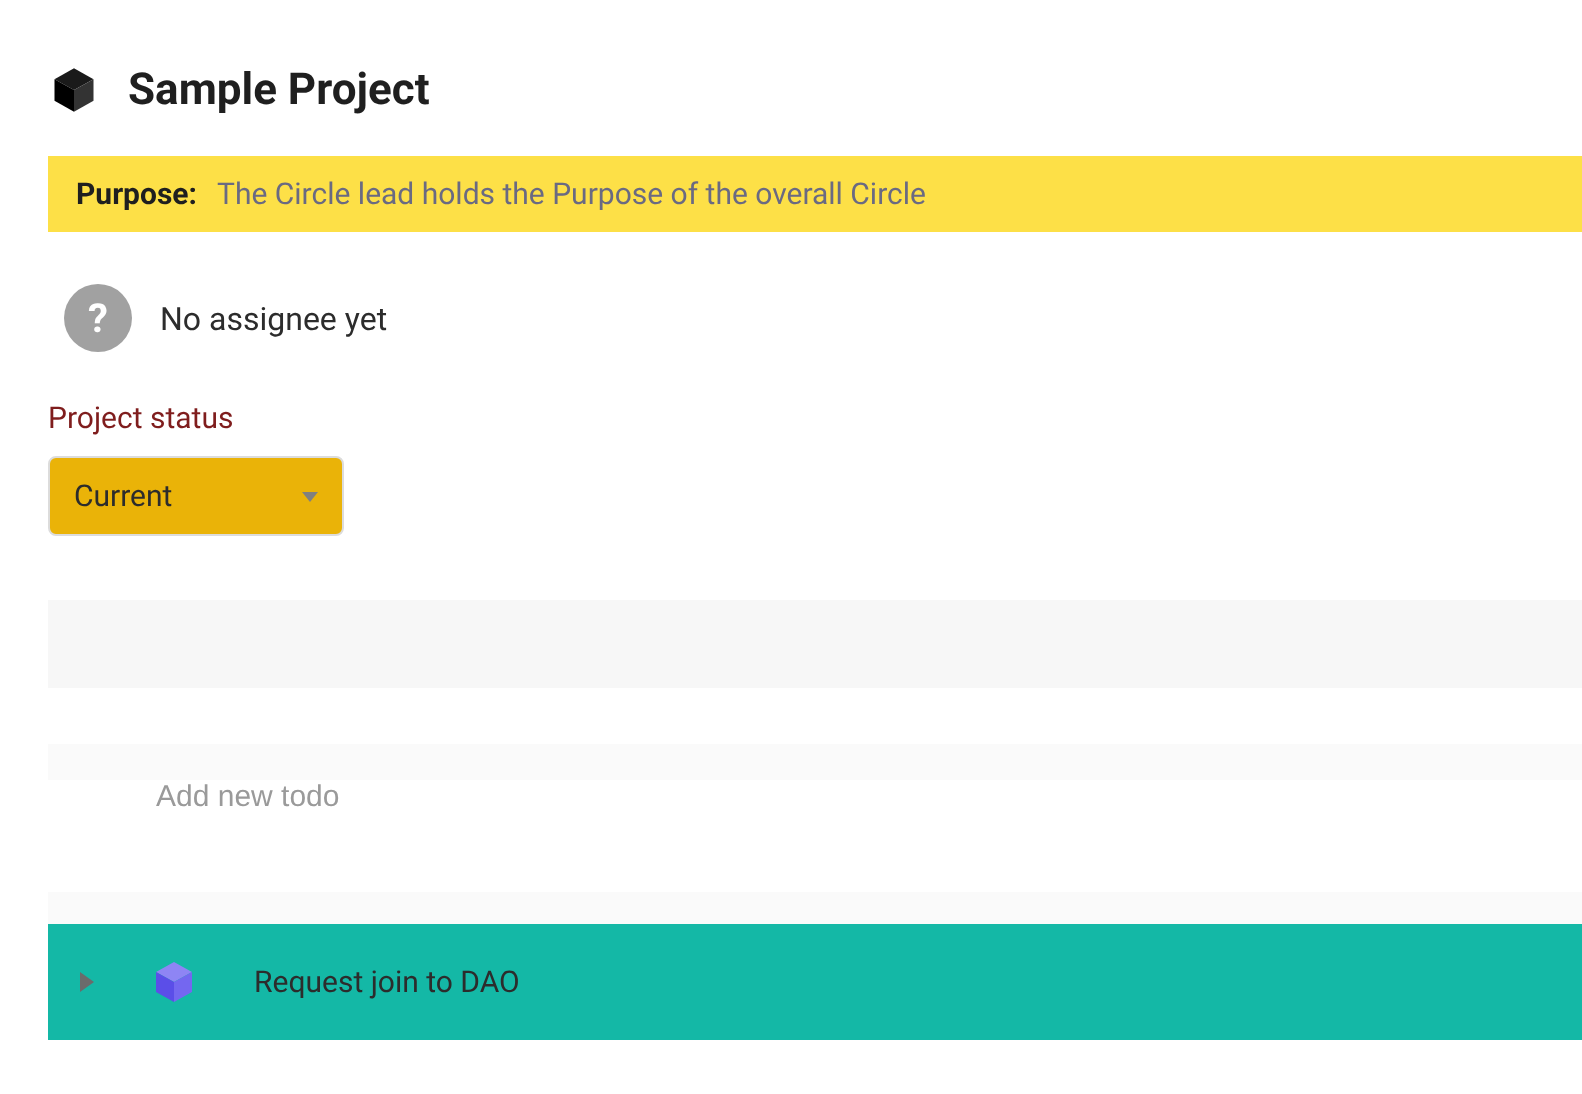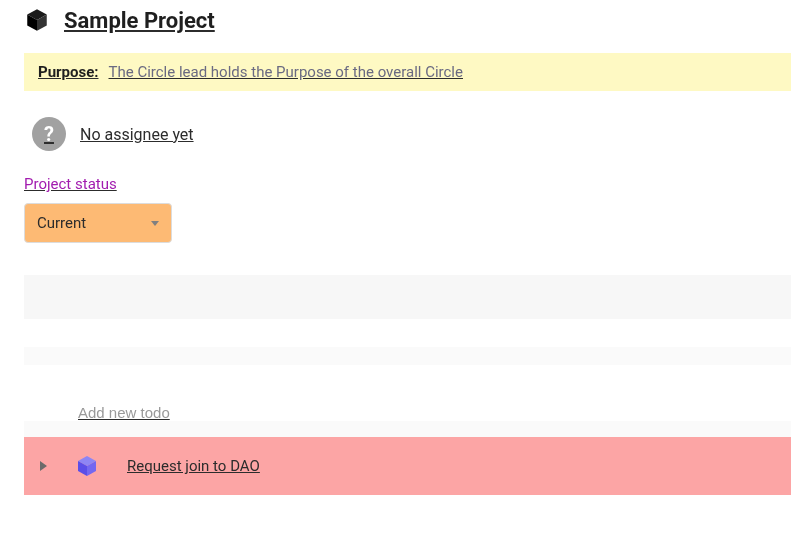--- a/index.html
+++ b/index.html
@@ -4,36 +4,36 @@
   <style>
     * { box-sizing: border-box; margin: 0; padding: 0; }
     body {
       font-family: -apple-system, BlinkMacSystemFont, "Segoe UI", Roboto, Helvetica, Arial, sans-serif;
       background: #ffffff;
       color: #2c2c2c;
       width: 791px;
       height: 547px;
       overflow: hidden;
     }
-    .page { padding: 7px 0 0 24px; text-decoration: underline; }
+    .page { padding: 32px 0 0 24px; }
 
     .title-row {
       display: flex;
       align-items: center;
       gap: 14px;
       margin-bottom: 20px;
     }
     .title-text {
       font-size: 22px;
       font-weight: 700;
       color: #1f1f1f;
     }
 
     .purpose-banner {
-      background: #fef9c3;
+      background: #fde047;
       padding: 10px 14px;
       display: flex;
       gap: 10px;
       font-size: 15px;
       margin-bottom: 26px;
     }
     .purpose-label { font-weight: 700; color: #1f1f1f; }
     .purpose-text { color: #6a6a82; }
 
     .assignee-row {
@@ -49,34 +49,34 @@
       background: #a1a1a1;
       display: flex; align-items: center; justify-content: center;
       color: #fff;
       font-weight: 700;
       font-size: 20px;
     }
     .assignee-text { font-size: 16px; color: #2c2c2c; text-align: right; }
 
     .field-label {
       font-size: 15px;
-      color: #a21caf;
+      color: #7f1d1d;
       margin-bottom: 10px;
     }
 
     .status-select {
       display: inline-flex;
       align-items: center;
       justify-content: space-between;
       width: 148px;
       height: 40px;
       padding: 0 12px;
       border: 1px solid #dcdcdc;
       border-radius: 4px;
-      background: #fdba74;
+      background: #eab308;
       cursor: pointer;
       font-size: 15px;
       color: #2c2c2c;
       margin-bottom: 26px;
     }
     .chevron-down {
       width: 0; height: 0;
       border-left: 4px solid transparent;
       border-right: 4px solid transparent;
       border-top: 5px solid #808080;
@@ -91,36 +91,36 @@
     .lower-section {
       background: #fafafa;
       margin-top: 28px;
       padding-top: 18px;
     }
 
     .addtodo-row {
       background: #ffffff;
       height: 56px;
       display: flex;
-      align-items: flex-end;
+      align-items: flex-start;
       padding-left: 54px;
       margin-bottom: 16px;
     }
     .addtodo-input {
       border: none;
       outline: none;
       font-size: 15px;
       color: #2c2c2c;
       width: 100%;
       background: transparent;
     }
     .addtodo-input::placeholder { color: #9a9a9a; }
 
     .todo-row {
-      background: #fca5a5;
+      background: #14b8a6;
       height: 58px;
       display: flex;
       align-items: center;
       gap: 28px;
       padding-left: 16px;
     }
     .expand-triangle {
       width: 0; height: 0;
       border-top: 5px solid transparent;
       border-bottom: 5px solid transparent;

